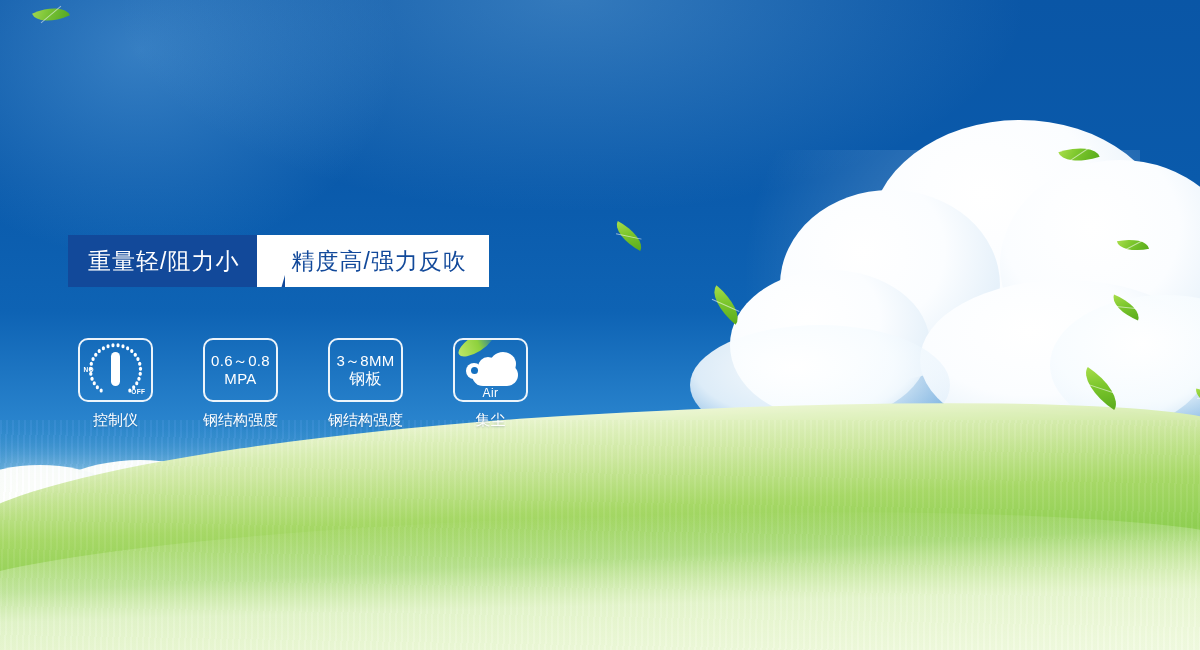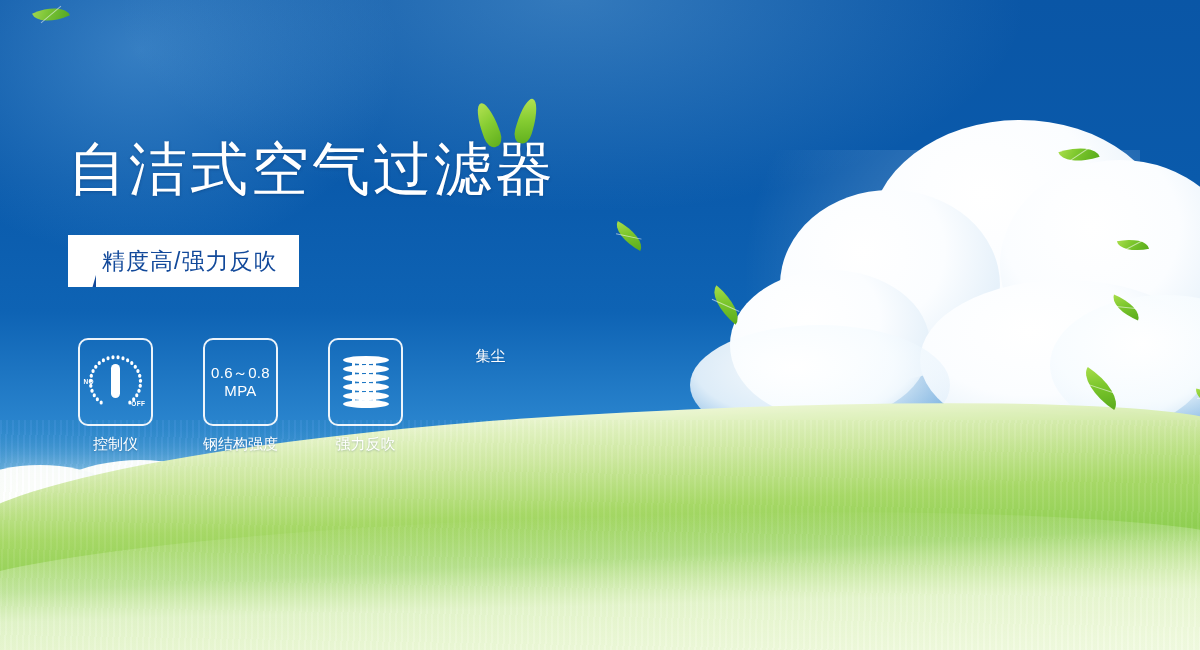--- a/index.html
+++ b/index.html
@@ -142,21 +142,21 @@
     white-space:nowrap;
   }
 
   
   .features{
     position:absolute;left:78px;top:338px;
     display:flex;gap:50px;
   }
   .feature{ width:75px; display:flex; flex-direction:column; align-items:center; }
   .fbox{
-    width:75px;height:88px;
+    width:75px;height:64px;
     border:2px solid rgba(255,255,255,.92);
     border-radius:10px;
     display:flex;flex-direction:column;
     align-items:center;justify-content:center;
     color:#ffffff;
     position:relative;
     overflow:hidden;
   }
   .fbox .txt{
     font-size:15px;line-height:18px;text-align:center;letter-spacing:.3px;
@@ -264,29 +264,23 @@
 
   <div class="leaf" style="left:34px;top:6px;width:34px;height:17px;transform:rotate(-24deg);opacity:.95;"></div>
   <div class="leaf" style="left:612px;top:228px;width:34px;height:16px;transform:rotate(28deg);"></div>
   <div class="leaf" style="left:1060px;top:146px;width:38px;height:17px;transform:rotate(-18deg);"></div>
   <div class="leaf" style="left:706px;top:296px;width:40px;height:18px;transform:rotate(40deg);"></div>
   <div class="leaf" style="left:1118px;top:238px;width:30px;height:14px;transform:rotate(-12deg);"></div>
   <div class="leaf" style="left:1110px;top:300px;width:32px;height:15px;transform:rotate(22deg);"></div>
   <div class="leaf" style="left:1078px;top:378px;width:46px;height:21px;transform:rotate(34deg);"></div>
   <div class="leaf" style="left:1194px;top:392px;width:28px;height:13px;transform:rotate(16deg);"></div>
 
-  <div class="title-block">
-    <div class="sprout">
-      <div class="leaf-l"></div>
-      <div class="leaf-r"></div>
-    </div>
-    <div class="main-title">自洁式空气过滤器</div>
-  </div>
 
   <div class="tags">
+    <div class="tag-dark">重量轻/阻力小</div>
     <div class="tag-slash"></div>
     <div class="tag-light">精度高/强力反吹</div>
   </div>
 
   <div class="features">
 
     <div class="feature">
       <div class="fbox">
         <div class="dial" id="dial-dots">
           <div class="knob"></div>
@@ -324,37 +318,38 @@
     </div>
 
     <div class="feature">
       <div class="fbox">
         <div class="txt">0.6～0.8</div>
         <div class="txt">MPA</div>
       </div>
       <div class="flabel">钢结构强度</div>
     </div>
 
+
     <div class="feature">
       <div class="fbox">
-        <div class="stack">
-          <div class="ring" style="top:0px;"></div>
-          <div class="ring" style="top:9px;"></div>
-          <div class="ring" style="top:18px;"></div>
-          <div class="ring" style="top:27px;"></div>
-          <div class="ring" style="top:36px;"></div>
-          <div class="ring" style="top:44px;"></div>
-          <div class="bar" style="left:9px;"></div>
-          <div class="bar" style="left:16px;"></div>
-          <div class="bar" style="left:23px;"></div>
-          <div class="bar" style="left:30px;"></div>
+        <div class="txt">3～8MM</div>
+        <div class="txt cn">钢板</div>
+      </div>
+      <div class="flabel">钢结构强度</div>
+    </div>
+
+    <div class="feature">
+      <div class="fbox">
+        <div class="airicon">
+          <div class="sweep"></div>
+          <div class="c3"></div>
+          <div class="c2"></div>
+          <div class="c1"></div>
+          <div class="cbase"></div>
+          <div class="hole"></div>
+          <div class="airtxt">Air</div>
         </div>
       </div>
-      <div class="flabel">强力反吹</div>
-    </div>
-
-
-    <div class="feature">
       <div class="flabel">集尘</div>
     </div>
 
   </div>
 </div>
 
 </body></html>

